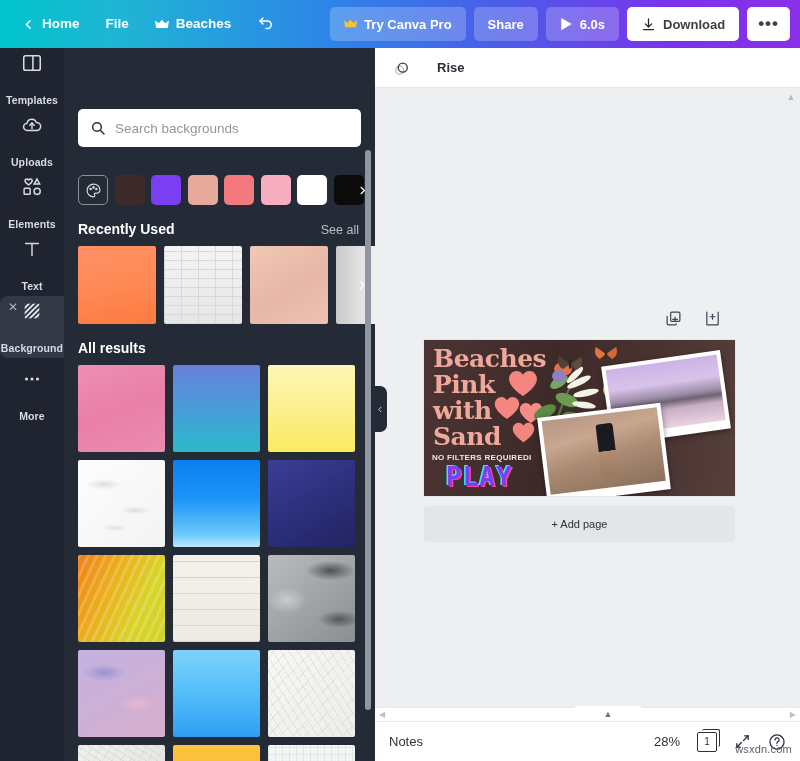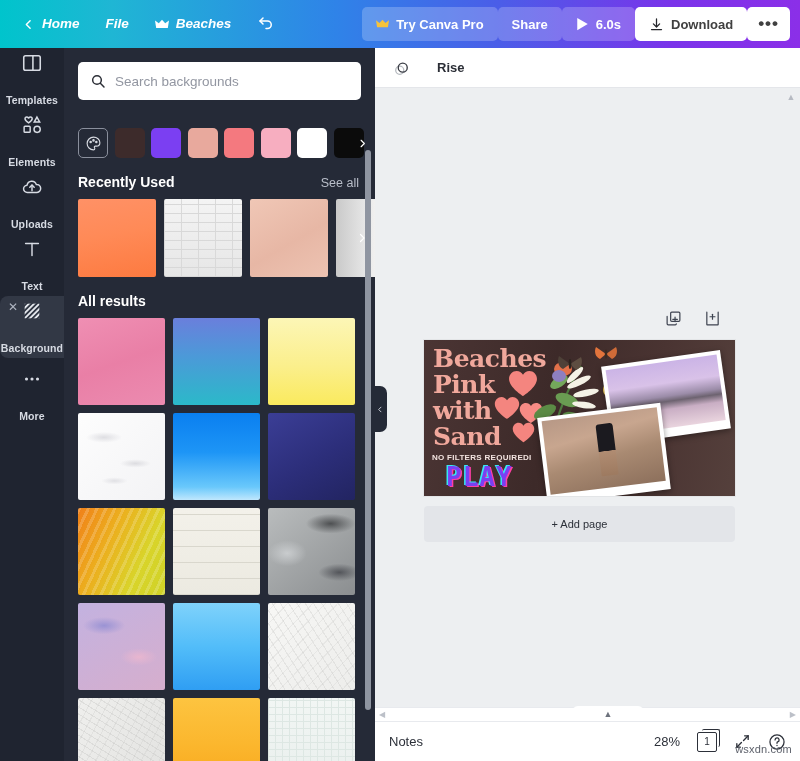--- a/index.html
+++ b/index.html
@@ -10,28 +10,28 @@
     background: #1f2430;
   }
   #app { position: relative; width: 800px; height: 761px; overflow: hidden; }
 
   
   .topbar {
     position: absolute; top: 0; left: 0; width: 800px; height: 48px;
     background: linear-gradient(90deg, #00c4cc 0%, #1fb6d4 14%, #2f83e8 42%, #4a5ee8 62%, #7a33ea 84%, #8b2fe8 100%);
     display: flex; align-items: center;
   }
-  .tb-left { display: flex; align-items: center; height: 48px; padding-left: 10px; gap: 2px; font-style: italic; }
+  .tb-left { display: flex; align-items: center; height: 48px; padding-left: 10px; gap: 2px; }
   .tb-btn {
     display: flex; align-items: center; gap: 7px;
     color: #fff; font-size: 13.5px; font-weight: 700;
     padding: 7px 12px; border-radius: 5px; cursor: pointer;
     white-space: nowrap; line-height: 1;
   }
-  .tb-right { margin-left: auto; display: flex; align-items: center; padding-right: 10px; }
+  .tb-right { margin-left: auto; display: flex; align-items: center; gap: 8px; padding-right: 10px; }
   .pill {
     display: flex; align-items: center; justify-content: center; gap: 7px;
     height: 34px; padding: 0 14px; border-radius: 5px;
     background: rgba(255,255,255,.22); color: #fff;
     font-size: 13px; font-weight: 700; cursor: pointer; white-space: nowrap;
   }
   .pill.white { background: #fff; color: #404040; }
   .pill.dots { padding: 0 11px; font-size: 17px; letter-spacing: 1px; }
 
   
@@ -52,21 +52,21 @@
     width: 14px; height: 14px; color: #aeb4c0; font-size: 12px; line-height: 14px;
     text-align: center; cursor: pointer;
   }
   .rail-gap { height: 6px; }
 
   
   .panel {
     position: absolute; left: 64px; top: 48px; width: 311px; height: 713px;
     background: #252a37; overflow: hidden;
   }
-  .search-wrap { padding: 14px 14px 16px 14px; }
+  .search-wrap { padding: 14px 14px 16px 14px; margin-top: 47px; }
   .search-box {
     height: 38px; background: #fff; border-radius: 5px;
     display: flex; align-items: center; gap: 9px; padding: 0 12px;
   }
   .search-input {
     border: none; outline: none; flex: 1;
     font-family: "Liberation Sans", sans-serif; font-size: 13.5px; color: #23262e;
     background: transparent;
   }
   .search-input::placeholder { color: #9296a1; }
@@ -297,36 +297,36 @@
 
     <div class="rail-item">
       <svg class="rail-icon" viewBox="0 0 24 24" fill="none" stroke="#d7dbe3" stroke-width="1.7">
         <rect x="3" y="4" width="18" height="16" rx="2"></rect>
           <line x1="13" y1="4" x2="13" y2="20"></line>
       </svg>
       <span class="rail-label">Templates</span>
     </div>
 
     <div class="rail-item">
+      <svg class="rail-icon" viewBox="0 0 24 24" fill="none" stroke="#d7dbe3" stroke-width="1.6" stroke-linecap="round" stroke-linejoin="round">
+        <path d="M7 18a4 4 0 0 1-.4-8 5.2 5.2 0 0 1 10.1-.7A3.8 3.8 0 0 1 17.5 18z"></path>
+        <path d="M12 16v-6"></path>
+          <polyline points="9.6 12.2 12 9.8 14.4 12.2"></polyline>
+      </svg>
+      <span class="rail-label">Uploads</span>
+    </div>
+
+    <div class="rail-item">
       <svg class="rail-icon" viewBox="0 0 24 24" fill="none" stroke="#d7dbe3" stroke-width="1.6">
         <path d="M6.3 3.2c1.2 0 2 1 2 2 0-1 .8-2 2-2 1.1 0 1.9.9 1.9 2.1 0 2-3.9 4.3-3.9 4.3S4.4 7.3 4.4 5.3c0-1.2.8-2.1 1.9-2.1z"></path>
         <path d="M17.4 3.4l3 5.4h-6z"></path>
         <rect x="3.4" y="13.4" width="6.6" height="6.6" rx="1"></rect>
         <circle cx="17.6" cy="16.7" r="3.4"></circle>
       </svg>
       <span class="rail-label">Elements</span>
-    </div>
-
-    <div class="rail-item">
-      <svg class="rail-icon" viewBox="0 0 24 24" fill="none" stroke="#d7dbe3" stroke-width="1.6" stroke-linecap="round" stroke-linejoin="round">
-        <path d="M7 18a4 4 0 0 1-.4-8 5.2 5.2 0 0 1 10.1-.7A3.8 3.8 0 0 1 17.5 18z"></path>
-        <path d="M12 16v-6"></path>
-          <polyline points="9.6 12.2 12 9.8 14.4 12.2"></polyline>
-      </svg>
-      <span class="rail-label">Uploads</span>
     </div>
 
     <div class="rail-item">
       <svg class="rail-icon" viewBox="0 0 24 24" fill="none" stroke="#d7dbe3" stroke-width="1.6" stroke-linecap="round">
         <path d="M5 6h14"></path>
           <path d="M12 6v13"></path>
       </svg>
       <span class="rail-label">Text</span>
     </div>
 

